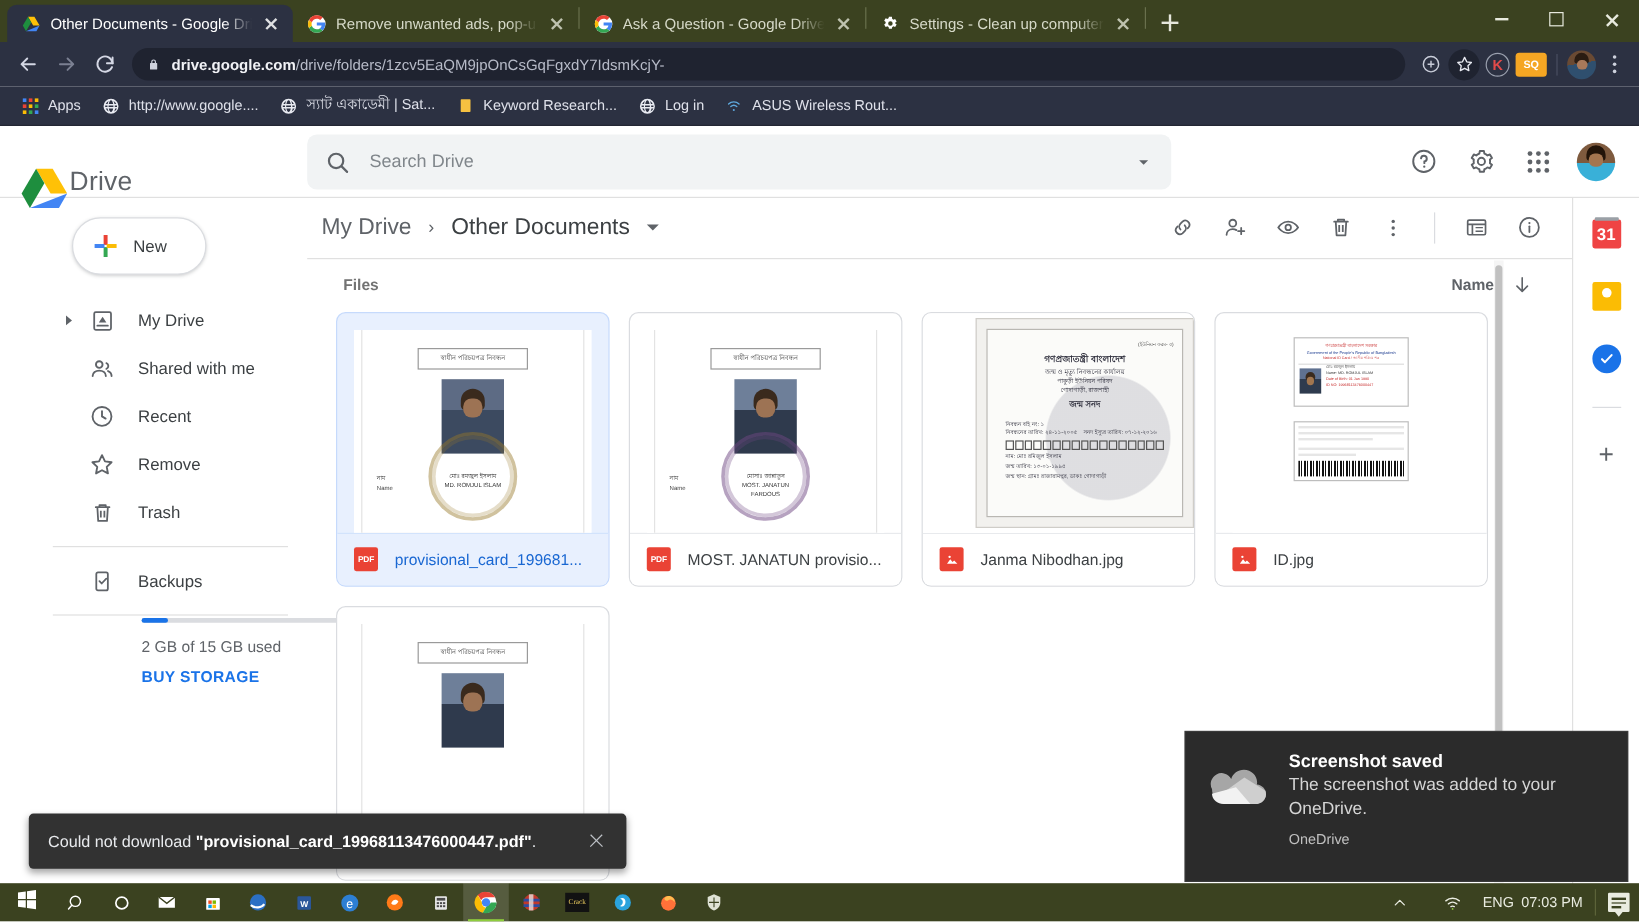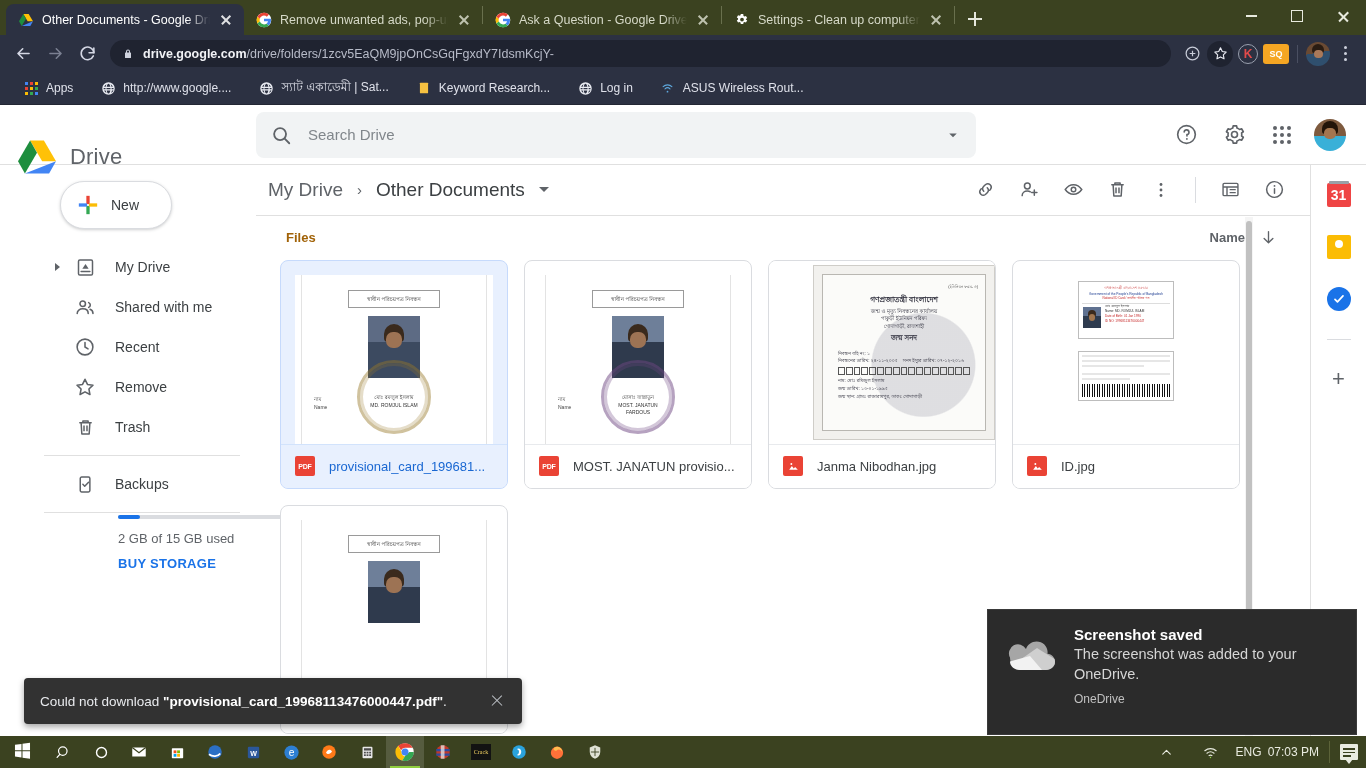--- a/index.html
+++ b/index.html
@@ -131,22 +131,22 @@
   }
   .kebab { width: 26px; height:26px; display:flex; flex-direction:column; align-items:center; justify-content:center; gap:2.6px;}
   .kebab i { width:3px;height:3px;border-radius:50%;background:#cdd1dc; display:block;}
 
   
   .bookmarks {
     background: #2c3142;
     height: 33px;
     display: flex;
     align-items: center;
-    padding: 0 16px;
-    gap: 13px;
+    padding: 0 10px;
+    gap: 3px;
     border-bottom: 1px solid #232734;
   }
   .bm {
     display: flex; align-items: center; gap: 7px;
     padding: 4px 7px; border-radius: 4px;
     font-size: 12px; color: #dfe1ea; white-space: nowrap;
   }
   .bm-ico { width:16px; height:16px; flex:0 0 auto; display:flex; align-items:center; justify-content:center;}
   .apps-grid { display:grid; grid-template-columns: repeat(3,3px); grid-template-rows: repeat(3,3px); gap:2px;}
   .apps-grid i { width:3px; height:3px; display:block;}
@@ -155,21 +155,21 @@
   .drive {
     position: absolute;
     top: 105px; left: 0; width: 1366px; height: 633px;
     background: #fff;
   }
   .drive-header {
     height: 60px; display: flex; align-items: center;
     border-bottom: 1px solid #e0e0e0;
     padding-left: 16px;
   }
-  .drive-logo-wrap { width: 240px; display:flex; align-items:center; gap:12px; flex:0 0 auto;margin-top:44px;}
+  .drive-logo-wrap { width: 240px; display:flex; flex:0 0 auto;margin-top:44px;}
   .drive-logo { width: 42px; height: 38px; flex:0 0 auto;}
   .drive-word { font-size: 22px; color: #5f6368; font-family: "Liberation Sans", sans-serif; letter-spacing: .2px;}
   .search-wrap {
     width: 720px; height: 46px; background: #f1f3f4; border-radius: 8px;
     display: flex; align-items: center; padding: 0 14px; gap: 16px; flex:0 0 auto;
   }
   .search-input {
     flex: 1 1 auto; border: none; background: transparent; outline: none;
     font-size: 15px; color: #5f6368; font-family: "Liberation Sans", sans-serif;
   }
@@ -225,21 +225,21 @@
   .crumb-arrow { color: #5f6368; font-size: 15px; margin: 0 10px; }
   .crumb-caret { width:0;height:0; border-top:5px solid #5f6368; border-left:5px solid transparent; border-right:5px solid transparent; margin-left: 10px;}
   .tool-right { margin-left: auto; display:flex; align-items:center; gap: 4px; }
   .tool-btn { width:40px;height:40px;border-radius:50%;display:flex;align-items:center;justify-content:center;color:#5f6368;}
   .tool-sep { width:1px; height: 26px; background:#dadce0; margin: 0 10px;}
 
   .files-scroll { flex: 1 1 auto; overflow: hidden; position: relative; padding: 0 0 0 8px;}
   .files-head {
     display:flex; align-items:center; height: 44px; padding: 0 32px 0 22px;
   }
-  .files-title { font-size: 13px; color: #a16207; font-weight: 600;}
+  .files-title { font-size: 13px; color: #737373; font-weight: 600;}
   .sort-wrap { margin-left: auto; display:flex; align-items:center; gap: 14px; color:#5f6368;}
   .sort-label { font-size: 13px; font-weight: 600;}
   .grid {
     display: grid;
     grid-template-columns: repeat(4, 228px);
     gap: 16px;
     padding: 0 16px 20px 16px;
   }
   .card {
     border: 1px solid #dadce0; border-radius: 8px; overflow: hidden;

